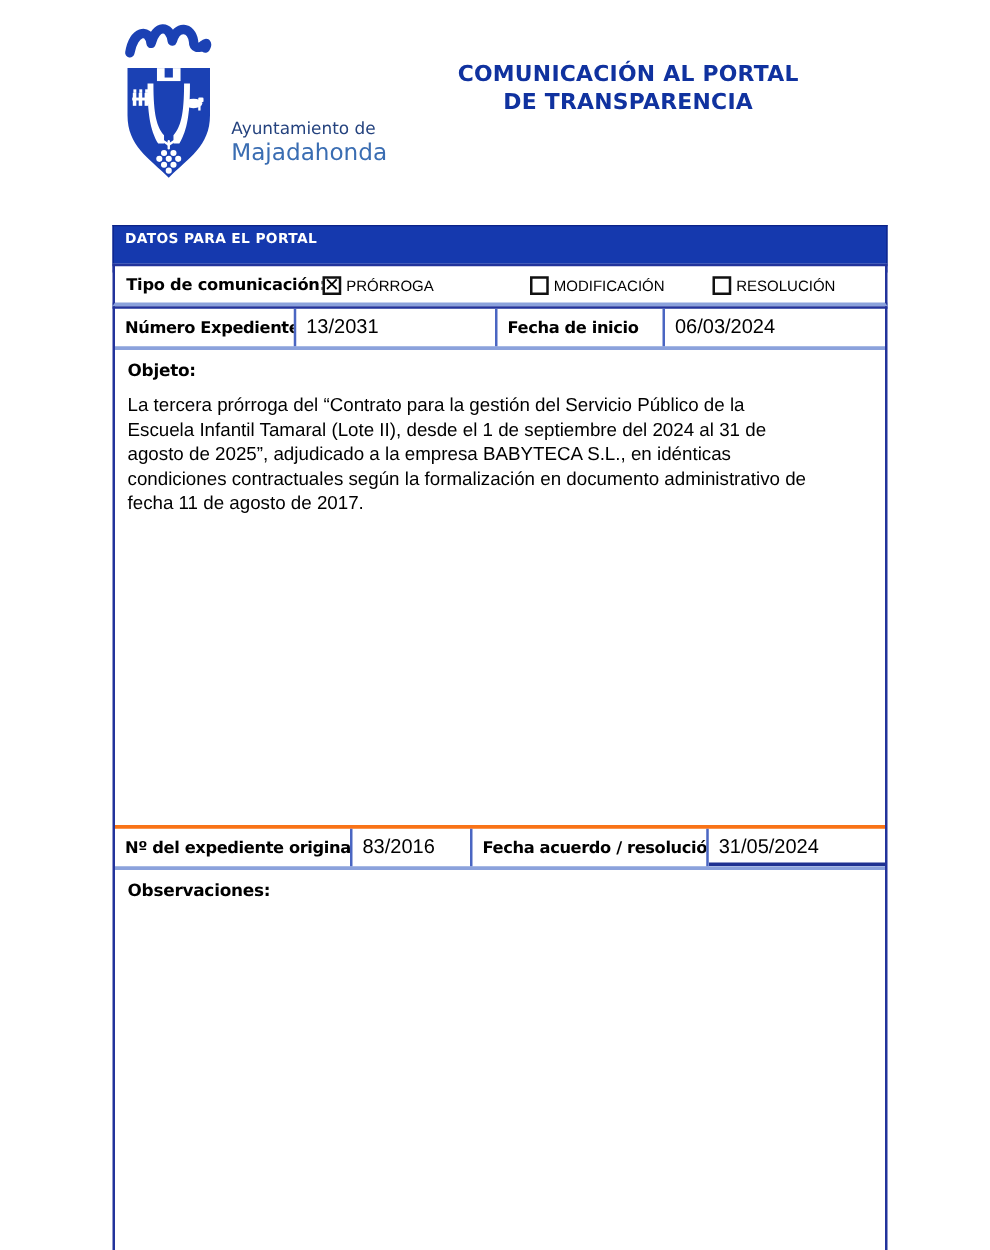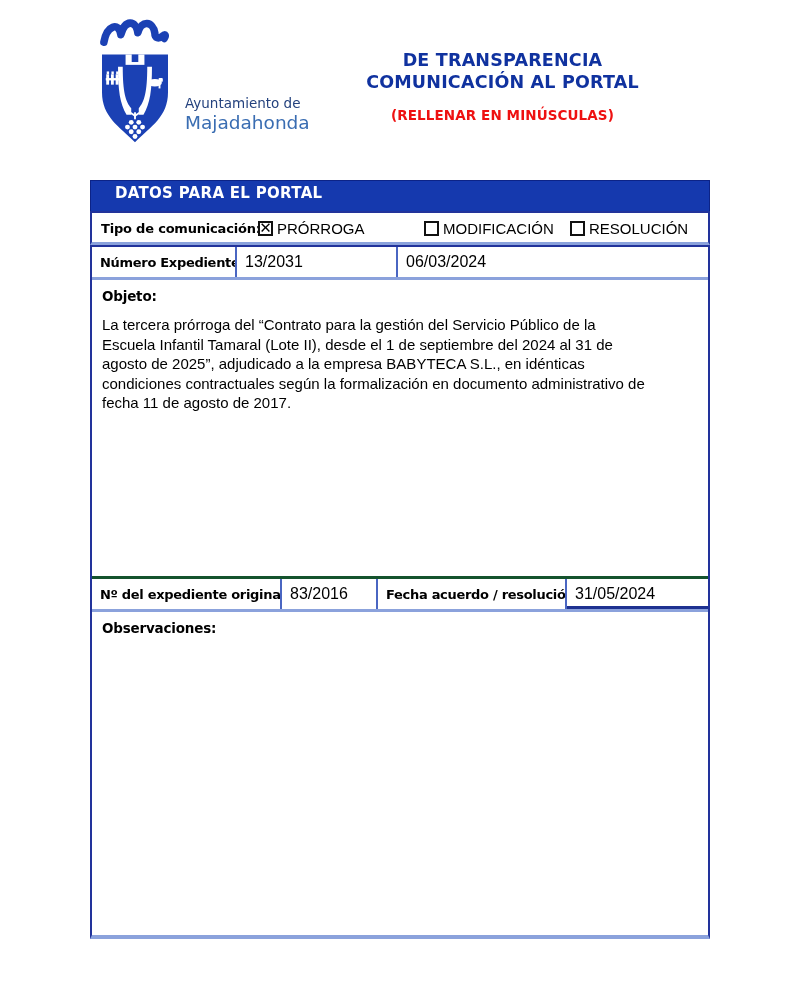--- a/index.html
+++ b/index.html
@@ -14,49 +14,49 @@
 
   .doc-title{position:absolute;left:350px;top:49px;width:305px;text-align:center;
              color:#10329f;font-weight:bold;font-size:17.5px;line-height:22px;letter-spacing:.2px;}
   .doc-title span{display:block;}
   .doc-subtitle{position:absolute;left:350px;top:107px;width:305px;text-align:center;
                 color:#ee1111;font-weight:600;font-size:13.5px;letter-spacing:.1px;}
 
   
   .section-bar{position:absolute;left:90px;top:180px;width:620px;height:38px;box-sizing:border-box;
                background:#1539ae;border:1px solid #0c2387;border-bottom:2px solid #081d77;
-               color:#fff;font-weight:bold;font-size:15px;letter-spacing:.3px;
-               padding:3px 0 0 24px;}
+               color:#fff;font-weight:bold;font-size:11px;letter-spacing:.3px;
+               padding:3px 0 0 9px;}
 
   
   .tipo-box{position:absolute;left:90px;top:211px;width:620px;height:34px;box-sizing:border-box;
             border:2px solid #22339b;border-bottom:3px solid #8ba2dc;background:#fff;}
   .tipo-label{position:absolute;left:9px;top:8px;font-size:13px;font-weight:700;letter-spacing:-.2px;}
   .opt{position:absolute;top:0;height:31px;display:flex;align-items:center;gap:4px;cursor:default;}
   .opt1{left:166px;} .opt2{left:312px;margin-left:20px;} .opt3{left:478px;}
   .cb{width:15px;height:15px;box-sizing:border-box;border:2px solid #111;background:#fff;
       display:flex;align-items:center;justify-content:center;flex:none;}
   .cb .mark{font-size:15px;font-weight:bold;line-height:1;color:#000;margin-top:-1px;}
-  .opt-label{font-family:"Liberation Sans",sans-serif;font-size:15px;}
+  .opt-label{font-family:"Liberation Sans",sans-serif;font-size:12px;}
 
   
   .tbl{position:absolute;left:90px;top:245px;width:620px;box-sizing:border-box;
        border:2px solid #22339b;border-bottom:4px solid #8ba2dc;background:#fff;}
   .row{display:flex;border-bottom:3px solid #8ba2dc;}
   .cell{box-sizing:border-box;height:30px;display:flex;align-items:center;
         padding-left:8px;border-right:2px solid #4a66c2;overflow:hidden;}
   .cell.last{border-right:none;flex:1;text-align:center;}
   .lbl{font-size:13px;font-weight:700;letter-spacing:-.3px;white-space:nowrap;}
   .val{font-family:"Liberation Sans",sans-serif;font-size:16px;white-space:nowrap;}
   .wA1{width:145px;} .wA2{width:161px;} .wA3{width:134px;}
   .wB1{width:190px;} .wB2{width:96px;}  .wB3{width:189px;}
   .dark-under{box-shadow:inset 0 -3px 0 #1e3191;}
 
   .area{box-sizing:border-box;padding:6px 10px;display:block;}
-  .objeto-area{height:299px;border-bottom:3px solid #14532d;}
+  .objeto-area{height:383px;border-bottom:3px solid #f97316;}
   .obs-area{height:323px;}
   .field-label{font-size:13.5px;font-weight:600;letter-spacing:-.2px;}
   .para{margin-top:10px;font-family:"Liberation Sans",sans-serif;font-size:15px;
         line-height:19.5px;white-space:nowrap;}
   .para span{display:block;}
 </style>
 </head>
 <body>
 
 <div class="page">
@@ -99,24 +99,23 @@
       <circle cx="41" cy="131" r="2.6"></circle>
     </g>
   </svg>
 
   <div class="org">
     <span class="org-l1">Ayuntamiento de</span>
     <span class="org-l2">Majadahonda</span>
   </div>
 
   <div class="doc-title">
+    <span>COMUNICACIÓN AL PORTAL</span>
     <span>DE TRANSPARENCIA</span>
-    <span>COMUNICACIÓN AL PORTAL</span>
   </div>
-  <div class="doc-subtitle">(RELLENAR EN MINÚSCULAS)</div>
 
   <div class="section-bar">DATOS PARA EL PORTAL</div>
 
   <div class="tipo-box">
     <span class="tipo-label">Tipo de comunicación:</span>
 
     <span class="opt opt1">
       <span class="cb">
           <span class="mark">✕</span>
         </span>
@@ -139,20 +138,23 @@
   </div>
 
   <div class="tbl">
 
     <div class="row">
       <div class="cell wA1">
           <span class="lbl">Número Expediente</span>
         </div>
       <div class="cell wA2">
           <span class="val">13/2031</span>
+        </div>
+      <div class="cell wA3">
+          <span class="lbl">Fecha de inicio</span>
         </div>
       <div class="cell last">
           <span class="val">06/03/2024</span>
         </div>
     </div>
 
     <div class="area objeto-area">
       <span class="field-label">Objeto:</span>
       <div class="para">
         <span>La tercera prórroga del “Contrato para la gestión del Servicio Público de la</span>

